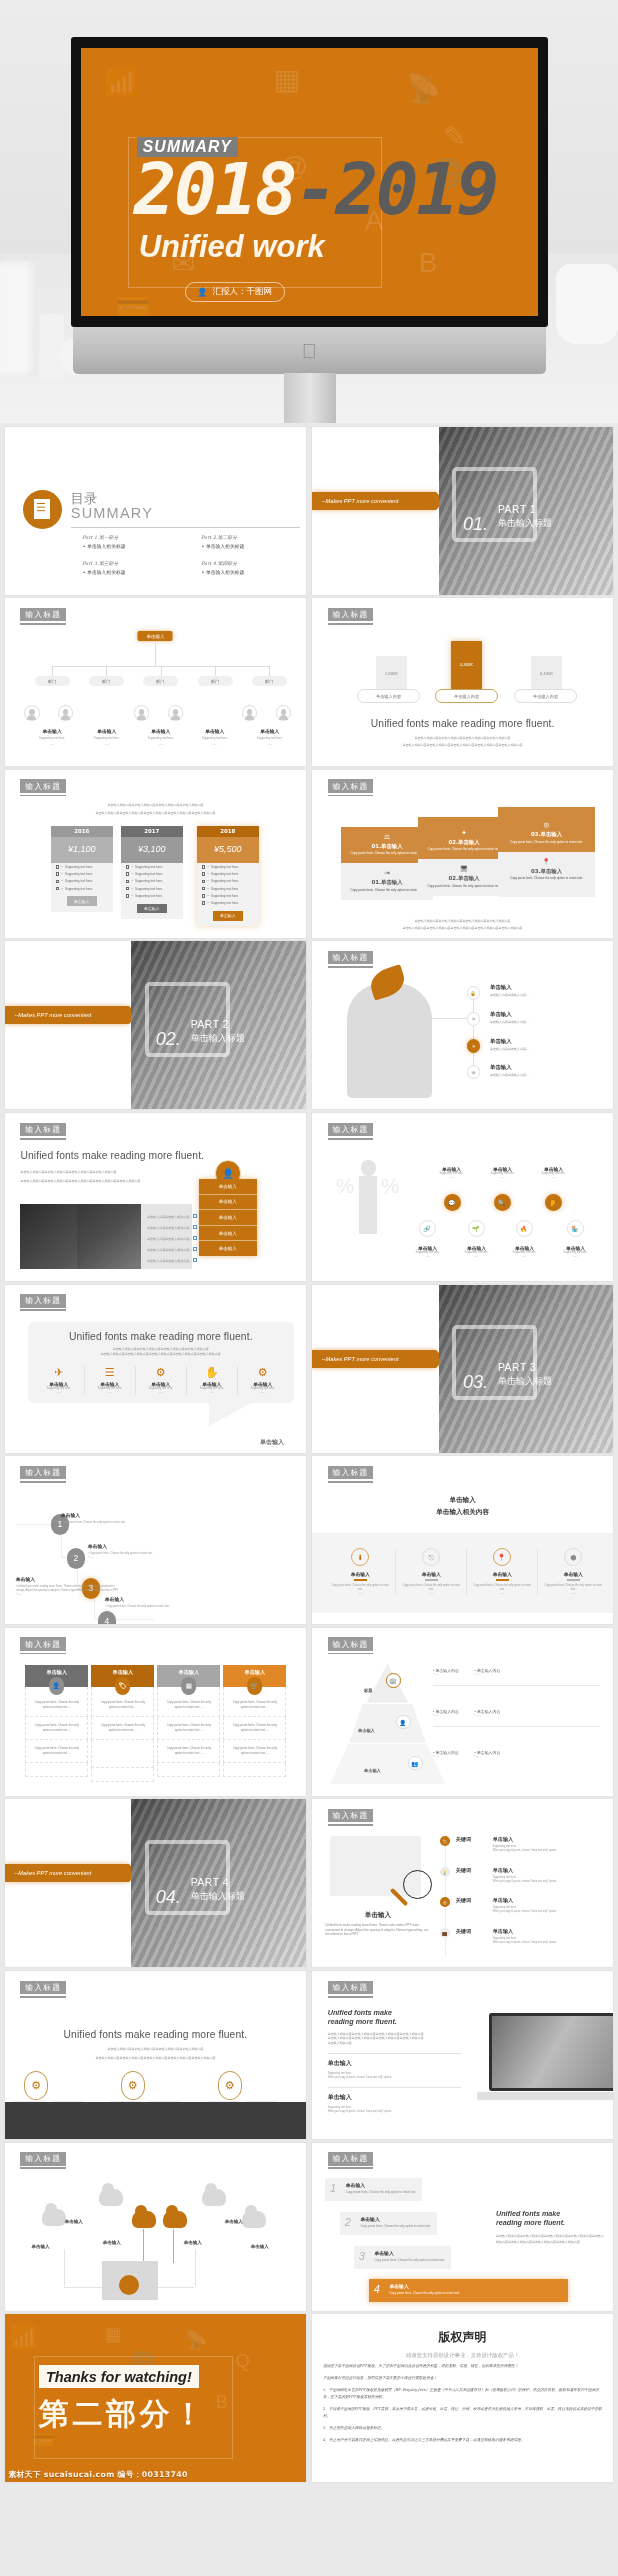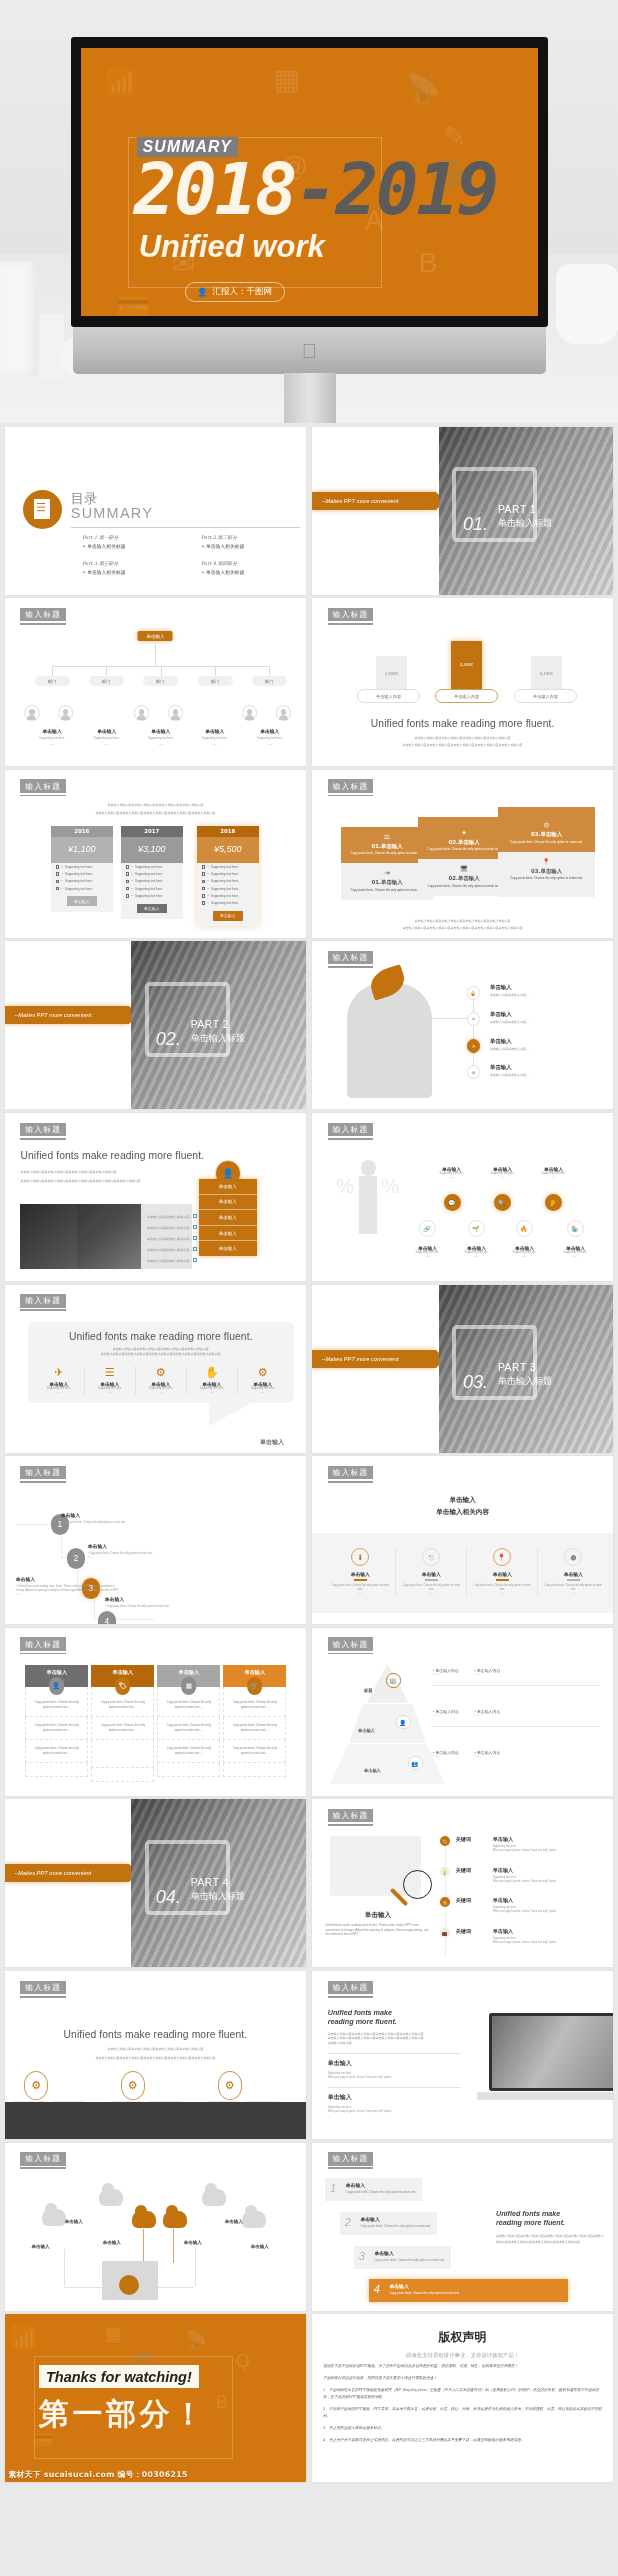--- a/index.html
+++ b/index.html
@@ -986,22 +986,22 @@
       <span style="left:4.8px;top:9.7px;color:#fff;font-size:24px;">📶</span>
       <span style="left:100px;top:8.5px;color:#fff;font-size:18px;">▦</span>
       <span style="left:126px;top:36px;color:#fff;font-size:20.5px;">🌐</span>
       <span style="left:181px;top:14.5px;color:#fff;font-size:18px;">📡</span>
       <span style="left:211px;top:78px;color:#fff;font-size:18px;">B</span>
       <span style="left:231px;top:37px;color:#fff;font-size:18px;">Q</span>
       <span style="left:28px;top:115px;color:#fff;font-size:18px;">💳</span>
     </div>
     <div class="frame"></div>
     <div class="tbox">Thanks for watching!</div>
-    <div class="tcn">第一部分！</div>
-    <div class="wm">素材天下 sucaisucai.com 编号：00306215</div>
+    <div class="tcn">第二部分！</div>
+    <div class="wm">素材天下 sucaisucai.com 编号：00313740</div>
   </div>
 
   <div class="slide">
     <div class="cp-h">版权声明</div>
     <div class="cp-s">感谢您支持原创设计事业，支持设计版权产品！</div>
     <div class="cp-p">感谢您下载千图网原创PPT模板。为了您和千图网以及原创作者的利益，请勿复制、传播、销售，否则将承担法律责任！</div>
     <div class="cp-p">千图网将对作品进行维权，按照传播下载次数的十倍进行索取赔偿金！</div>
     <div class="cp-p">1、千图网网站出售的PPT模板是免版税类（RF: Royalty-free）正版受《中华人民共和国著作法》和《世界版权公约》的保护，作品的所有权、版权和著作权归千图网所有，您下载的是PPT模板素材使用权。</div>
     <div class="cp-p">2、不得将千图网的PPT模板、PPT素材，本身用于再出售，或者出租、出借、转让、分销、发布或者作为礼物供他人使用，不得转授权、出卖、转让本协议或本协议中的权利。</div>
     <div class="cp-p">3、禁止把作品纳入商标或服务标记。</div>

